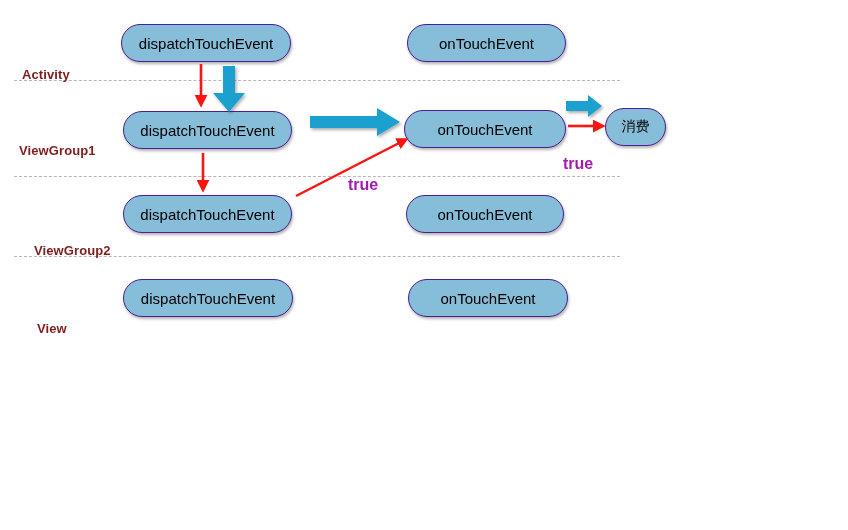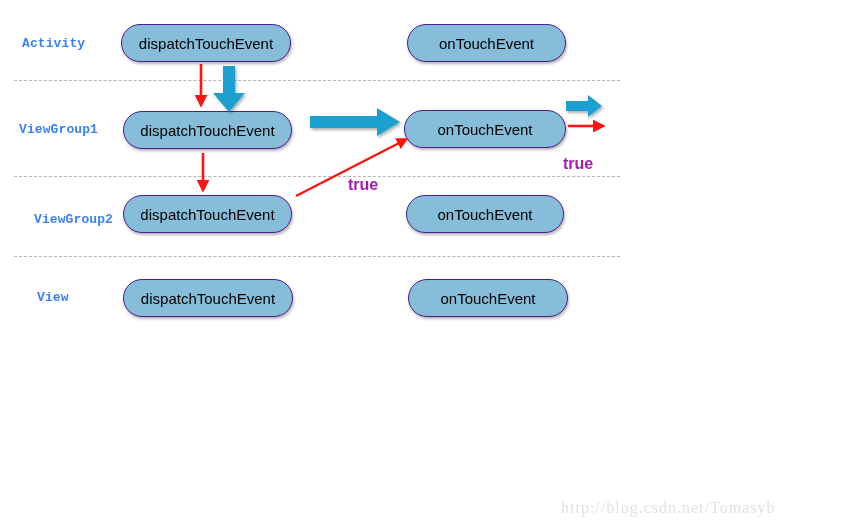--- a/index.html
+++ b/index.html
@@ -13,26 +13,27 @@
   #canvas {
     position: relative;
     width: 848px;
     height: 530px;
     background: #ffffff;
     overflow: hidden;
   }
   
   .row-label {
     position: absolute;
-    font-family: Liberation Mono, monospace;
+    font-family: Liberation Sans, sans-serif;
     font-size: 13px;
     font-weight: 600;
-    color: #3b82f6;
+    color: #7f1d1d;
     white-space: nowrap;
     letter-spacing: 0.1px;
+    margin-top: 31px;
   }
   
   .divider {
     position: absolute;
     left: 14px;
     width: 606px;
     height: 0;
     border-top: 1px dashed #b6b6b6;
   }
   
@@ -86,29 +87,30 @@
 </head>
 <body>
 
 <div id="canvas">
 
   <div class="divider" style="top:80px;"></div>
   <div class="divider" style="top:176px;"></div>
   <div class="divider" style="top:256px;"></div>
 
   <div class="row-label" style="left:22px; top:36px;">Activity</div>
-  <div class="row-label" style="left:19px; top:122px;">ViewGroup1</div>
+  <div class="row-label" style="left:19px; top:112px;">ViewGroup1</div>
   <div class="row-label" style="left:34px; top:212px;">ViewGroup2</div>
   <div class="row-label" style="left:37px; top:290px;">View</div>
 
   <div class="pill" style="left:121px; top:24px; width:170px; height:38px;">dispatchTouchEvent</div>
   <div class="pill" style="left:407px; top:24px; width:159px; height:38px;">onTouchEvent</div>
 
   <div class="pill" style="left:123px; top:111px; width:169px; height:38px;">dispatchTouchEvent</div>
   <div class="pill" style="left:404px; top:110px; width:162px; height:38px;">onTouchEvent</div>
+  <div class="pill small" style="left:605px; top:108px; width:61px; height:38px;">消费</div>
 
   <div class="pill" style="left:123px; top:195px; width:169px; height:38px;">dispatchTouchEvent</div>
   <div class="pill" style="left:406px; top:195px; width:158px; height:38px;">onTouchEvent</div>
 
   <div class="pill" style="left:123px; top:279px; width:170px; height:38px;">dispatchTouchEvent</div>
   <div class="pill" style="left:408px; top:279px; width:160px; height:38px;">onTouchEvent</div>
 
   <svg id="arrows" viewBox="0 0 848 530">
     <defs>
       <marker id="redhead" markerWidth="5" markerHeight="5" refX="2.4" refY="2.5" orient="auto" markerUnits="strokeWidth">
@@ -144,15 +146,14 @@
     </g>
 
     <g>
       <line x1="568" y1="126" x2="599" y2="126" stroke="#fb1410" stroke-width="2.6" marker-end="url(#redhead)"></line>
     </g>
   </svg>
 
   <div class="anno" style="left:348px; top:176px;">true</div>
   <div class="anno" style="left:563px; top:155px;">true</div>
 
-  <div class="watermark" style="left:561px; top:499px;">http://blog.csdn.net/Tomasyb</div>
 
 </div>
 
 </body></html>

